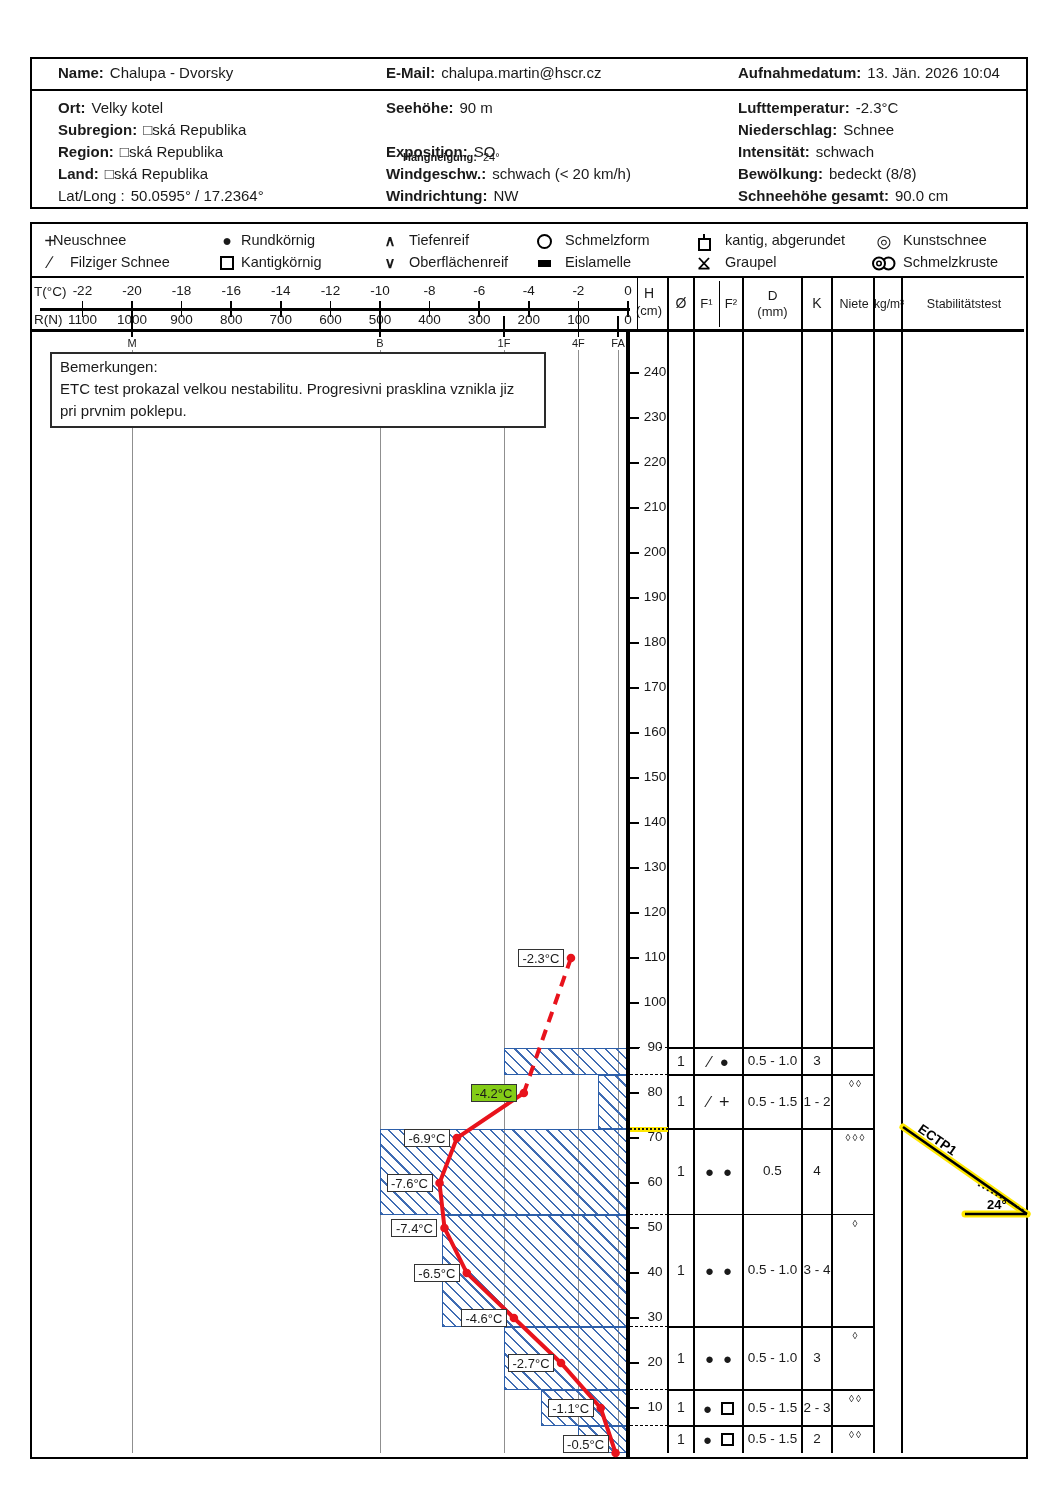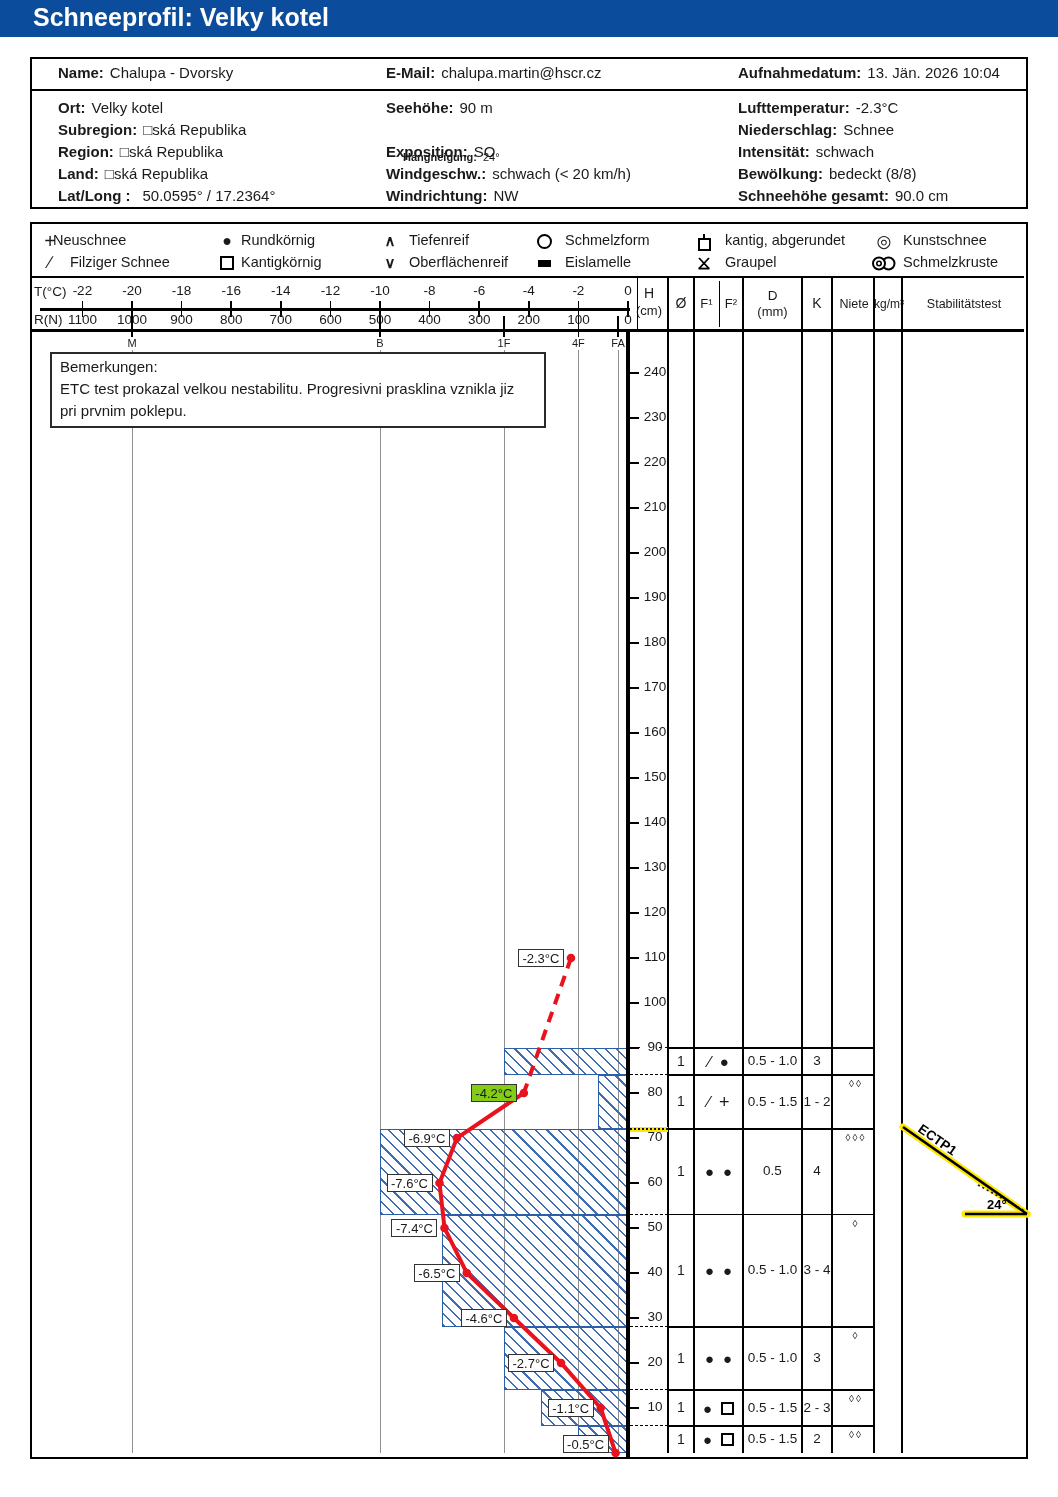--- a/index.html
+++ b/index.html
@@ -10,42 +10,39 @@
   .pair .lab{font-weight:bold;margin-right:6px;}
   .hdrcell{position:absolute;text-align:center;font-size:13.5px;}
   .sq{display:inline-block;border:2px solid #000;background:#fff;}
   svg{overflow:visible;}
 </style>
 </head>
 <body>
 
 <div id="page">
 
-  <div class="abs" id="title-bar" style="left: 0px; top: 0px; width: 1058px; height: 37px; background: rgb(11, 76, 156);">
-    <span class="abs" style="left:33px;top:3px;font-size:25px;font-weight:bold;color:#fff;white-space:nowrap;">Schneeprofil: Velky kotel</span>
-  </div>
 
   <div class="abs" style="left:30px;top:57px;width:994px;height:148px;border:2px solid #000;">
     <div class="abs" style="left:0;top:0;width:100%;height:30px;border-bottom:2px solid #000;">
       <div class="pair" style="left:26px;top:5px;">
         <span class="lab">Name:</span><span>Chalupa - Dvorsky</span>
       </div>
       <div class="pair" style="left:354px;top:5px;">
         <span class="lab">E-Mail:</span><span>chalupa.martin@hscr.cz</span>
       </div>
       <div class="pair" style="left:706px;top:5px;">
         <span class="lab">Aufnahmedatum:</span><span>13. Jän. 2026 10:04</span>
       </div>
     </div>
     <div class="abs" id="info-body" style="left:0;top:30px;width:100%;height:118px;">
         <div style="position: absolute; left: 26px; top: 10px; white-space: nowrap; font-size: 15px;"><span style="font-weight: bold; margin-right: 6px;">Ort:</span><span>Velky kotel</span></div>
         <div style="position: absolute; left: 26px; top: 32px; white-space: nowrap; font-size: 15px;"><span style="font-weight: bold; margin-right: 6px;">Subregion:</span><span>□ská Republika</span></div>
         <div style="position: absolute; left: 26px; top: 54px; white-space: nowrap; font-size: 15px;"><span style="font-weight: bold; margin-right: 6px;">Region:</span><span>□ská Republika</span></div>
         <div style="position: absolute; left: 26px; top: 76px; white-space: nowrap; font-size: 15px;"><span style="font-weight: bold; margin-right: 6px;">Land:</span><span>□ská Republika</span></div>
-        <div style="position: absolute; left: 26px; top: 98px; white-space: nowrap; font-size: 15px;"><span style="font-weight: bold; margin-right: 12px;">Lat/Long :</span><span>50.0595° / 17.2364°</span></div>
+        <div style="position: absolute; left: 26px; top: 98px; white-space: nowrap; font-size: 15px;"><span style="font-weight: normal; margin-right: 6px;">Lat/Long :</span><span>50.0595° / 17.2364°</span></div>
         <div style="position: absolute; left: 354px; top: 10px; white-space: nowrap; font-size: 15px;"><span style="font-weight: bold; margin-right: 6px;">Seehöhe:</span><span>90 m</span></div>
         <div style="position: absolute; left: 371px; top: 32px; white-space: nowrap; font-size: 11px; margin-top: 30px;"><span style="font-weight: bold; margin-right: 6px;">Hangneigung:</span><span>24°</span></div>
         <div style="position: absolute; left: 354px; top: 54px; white-space: nowrap; font-size: 15px;"><span style="font-weight: bold; margin-right: 6px;">Exposition:</span><span>SO</span></div>
         <div style="position: absolute; left: 354px; top: 76px; white-space: nowrap; font-size: 15px;"><span style="font-weight: bold; margin-right: 6px;">Windgeschw.:</span><span>schwach (&lt; 20 km/h)</span></div>
         <div style="position: absolute; left: 354px; top: 98px; white-space: nowrap; font-size: 15px;"><span style="font-weight: bold; margin-right: 6px;">Windrichtung:</span><span>NW</span></div>
         <div style="position: absolute; left: 706px; top: 10px; white-space: nowrap; font-size: 15px;"><span style="font-weight: bold; margin-right: 6px;">Lufttemperatur:</span><span>-2.3°C</span></div>
         <div style="position: absolute; left: 706px; top: 32px; white-space: nowrap; font-size: 15px;"><span style="font-weight: bold; margin-right: 6px;">Niederschlag:</span><span>Schnee</span></div>
         <div style="position: absolute; left: 706px; top: 54px; white-space: nowrap; font-size: 15px;"><span style="font-weight: bold; margin-right: 6px;">Intensität:</span><span>schwach</span></div>
         <div style="position: absolute; left: 706px; top: 76px; white-space: nowrap; font-size: 15px;"><span style="font-weight: bold; margin-right: 6px;">Bewölkung:</span><span>bedeckt (8/8)</span></div>
         <div style="position: absolute; left: 706px; top: 98px; white-space: nowrap; font-size: 15px;"><span style="font-weight: bold; margin-right: 6px;">Schneehöhe gesamt:</span><span>90.0 cm</span></div>

